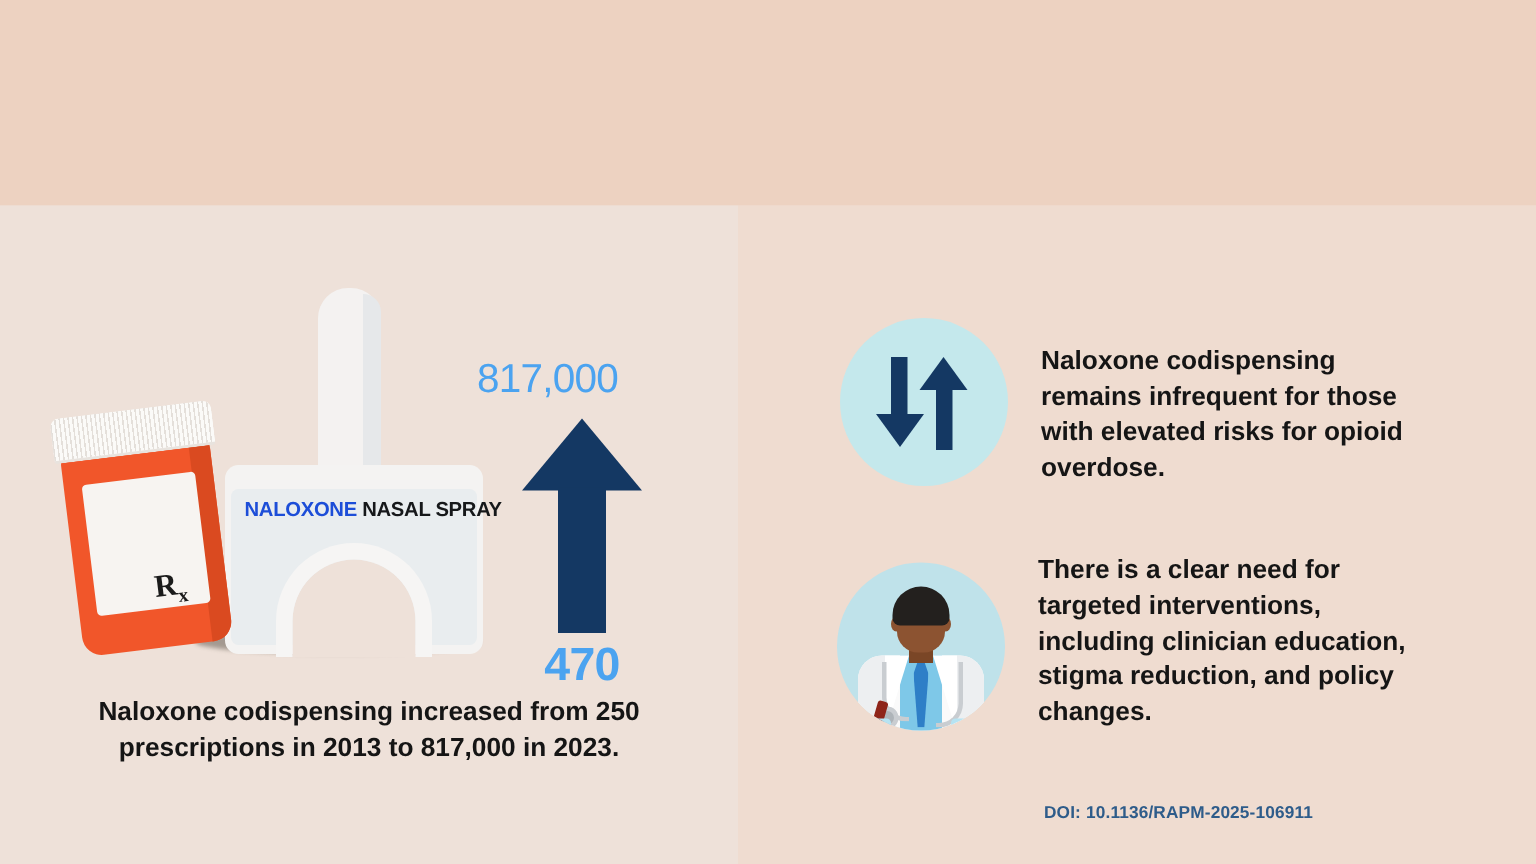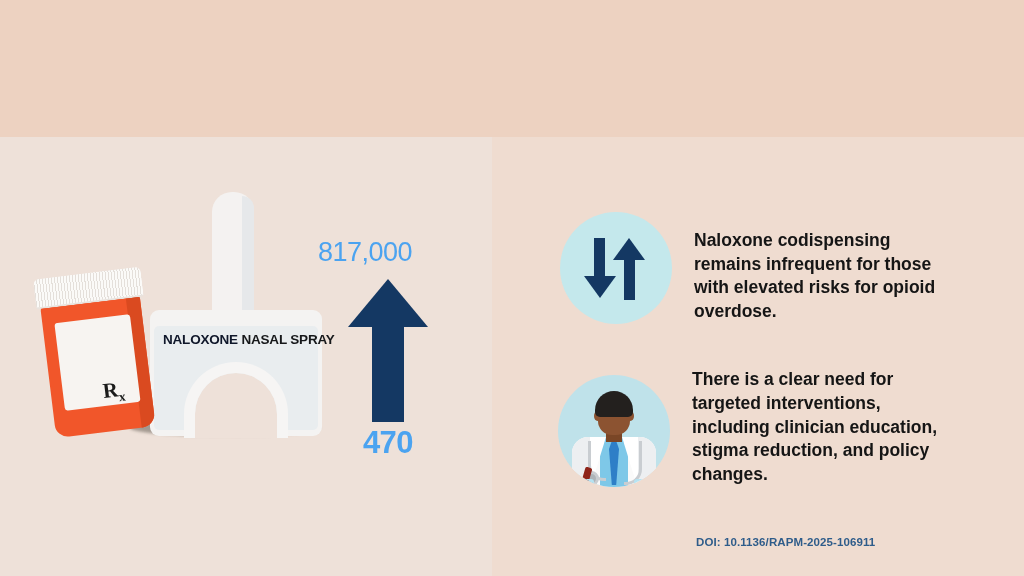--- a/index.html
+++ b/index.html
@@ -133,21 +133,21 @@
     width:82px; height:65px;
     background:#EEE1D9;
     border-radius:42px 42px 0 0;
   }
   .spray-label {
     position:absolute; left:13px; top:140px;
     font-size:13.5px; font-weight:bold;
     letter-spacing:-0.2px;
     white-space:nowrap;
   }
-  .spray-label .red { color:#0f172a; }
+  .spray-label .red { color:#1d4ed8; }
   .spray-label .blk { color:#16181A; }
 
   
   .arrow-group { position:absolute; left:318px; top:100px; width:140px; height:220px; }
   .num-top {
     position:absolute; left:0; top:0; width:140px;
     color:#4BA3F0; font-size:27px; font-weight:normal; letter-spacing:-0.5px;
   }
   .arrow {
     position:absolute; left:30px; top:42px; width:80px; height:143px;
@@ -289,20 +289,21 @@
     <div class="arrow-group">
       <div class="num-top">817,000</div>
       <div class="arrow">
         <div class="arrow-head"></div>
         <div class="arrow-shaft"></div>
       </div>
       <div class="num-bottom">470</div>
     </div>
   </div>
 
+  <div class="left-caption">Naloxone codispensing increased from 250 prescriptions in 2013 to 817,000 in 2023.</div>
 
   <div class="block block-1">
     <div class="icon-circle">
       <div class="ico-arrows">
         <div class="ar ar-down-shaft"></div>
         <div class="ar ar-down-head"></div>
         <div class="ar ar-up-shaft"></div>
         <div class="ar ar-up-head"></div>
       </div>
     </div>

